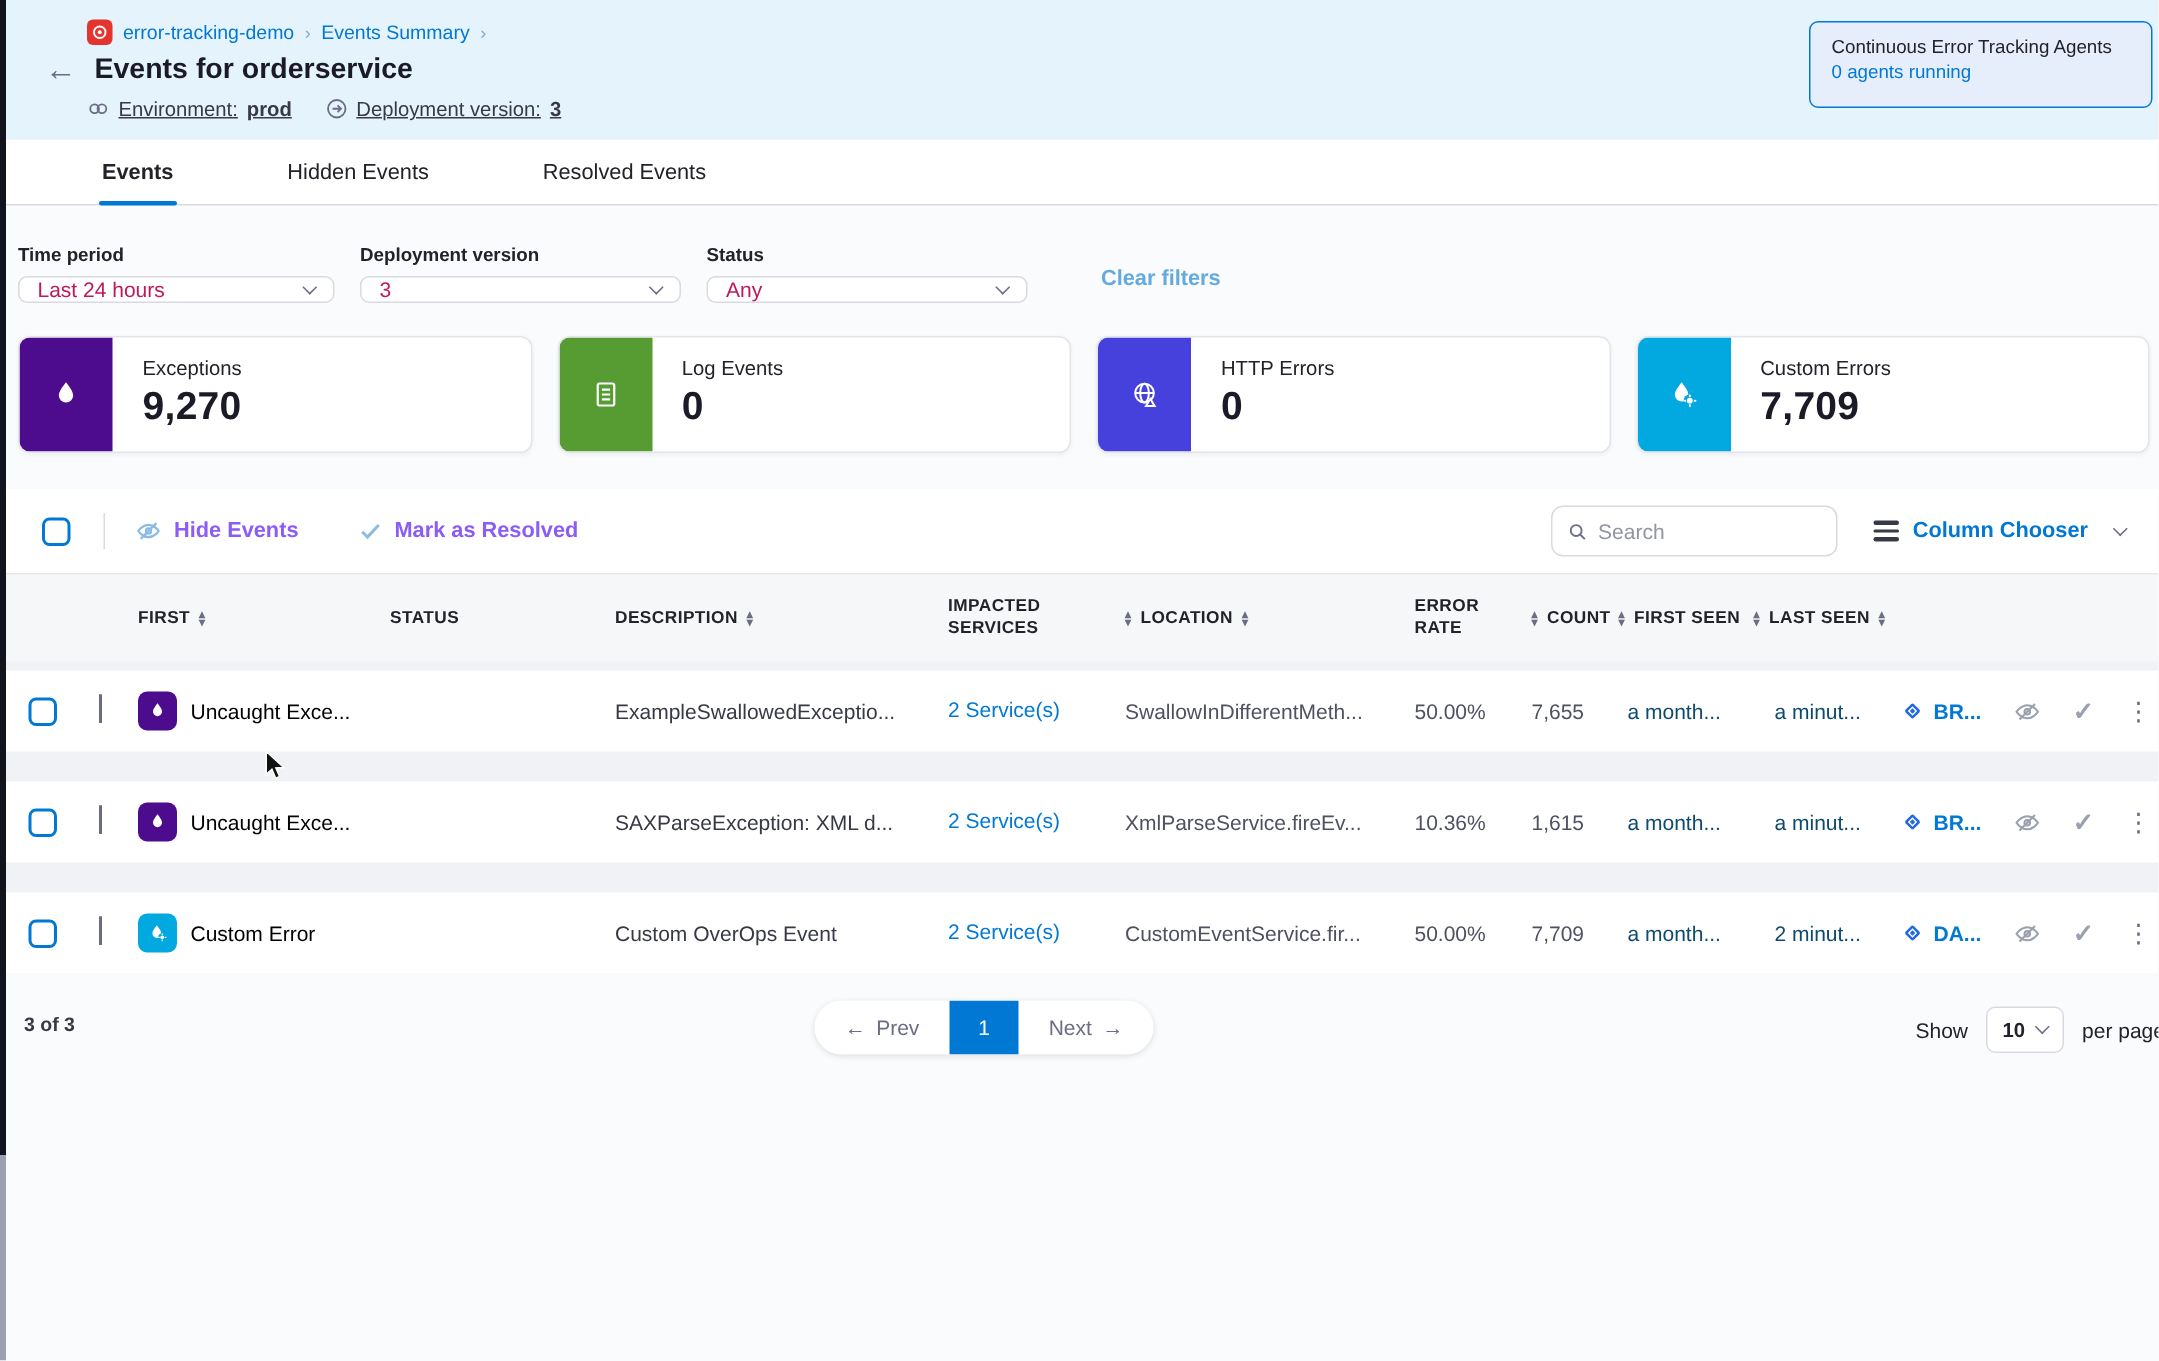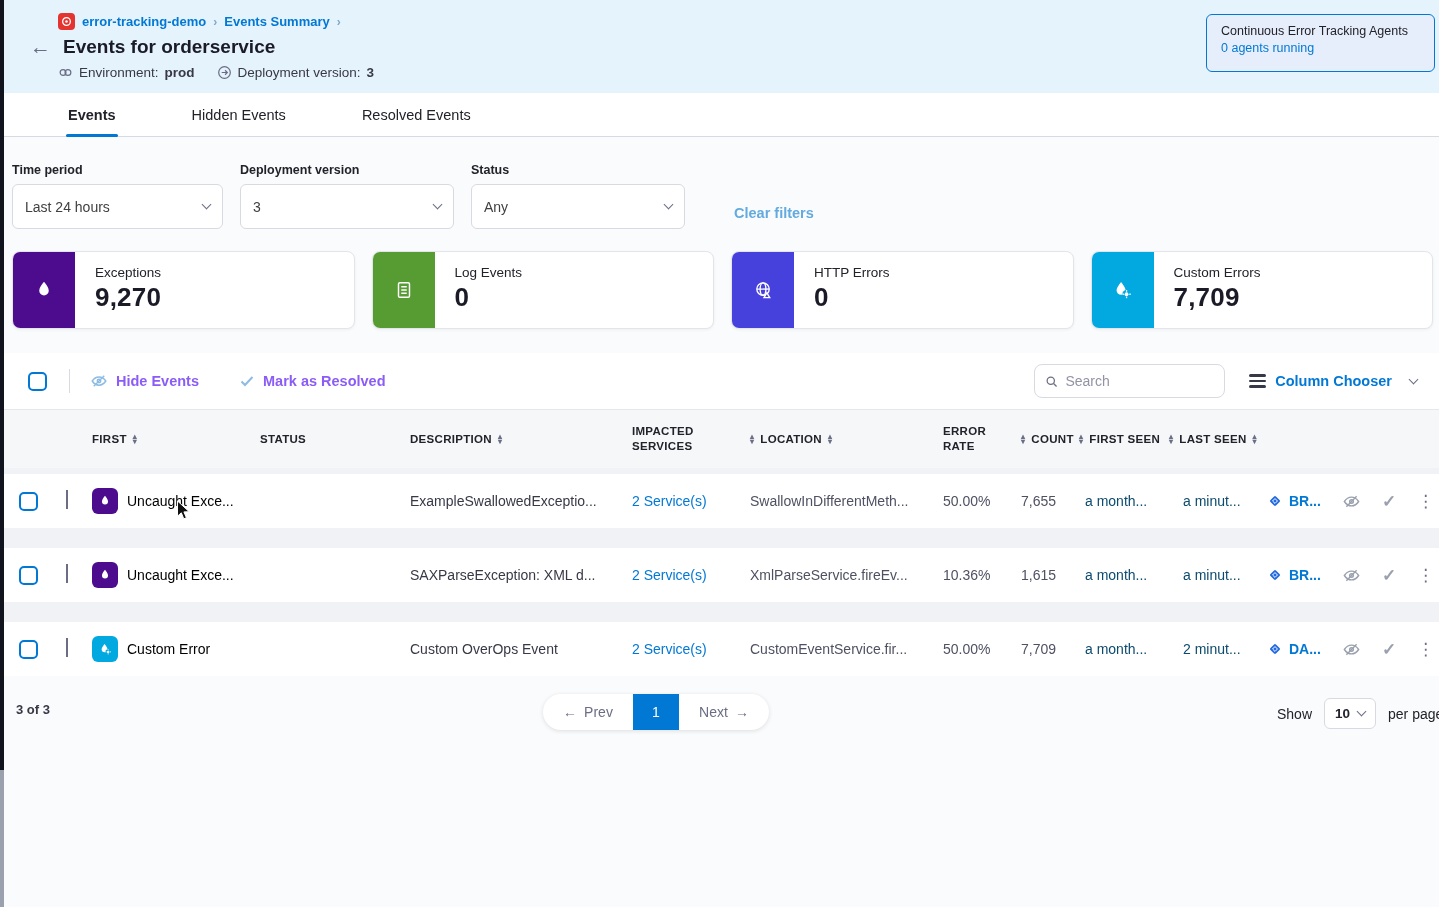--- a/index.html
+++ b/index.html
@@ -5,45 +5,45 @@
   * { margin:0; padding:0; box-sizing:border-box; }
   html,body { width:1439px; height:907px; overflow:hidden; }
   body { font-family:"Liberation Sans", sans-serif; background:#fafbfc; color:#22222a; position:relative; }
 
   
   .leftstrip { position:absolute; left:0; top:0; width:4px; height:770px; background:#11141d; z-index:50; }
   .leftstrip-b { position:absolute; left:0; top:770px; width:4px; height:137px; background:#9aa0ad; z-index:50; }
 
   
   .topband { background:#e5f3fc; height:93px; position:relative; padding:13px 0 0 30px; }
-  .crumbs { display:flex; align-items:center; gap:7px; margin-left:28px; font-size:13px;font-weight:bold; }
+  .crumbs { display:flex; align-items:center; gap:7px; margin-left:28px; font-size:13px; }
   .crumb-appicon { width:17px; height:17px; border-radius:4px; background:#e3342f; display:flex; align-items:center; justify-content:center; }
   .crumb-link { color:#0278d5; cursor:pointer; }
   .crumb-sep { color:#7fa8cc; font-size:12px; }
   .title-row { display:flex; align-items:center; gap:12px; margin-top:6px; }
   .back-arrow { color:#6b6d85; font-size:21px; line-height:18px; cursor:pointer; }
   .page-title { font-size:19px; font-weight:700; color:#1b1b28; }
   .meta-row { display:flex; align-items:center; gap:22px; margin-left:28px; margin-top:7px; font-size:13.5px; color:#383946; }
-  .meta-item { display:flex; align-items:center; gap:6px; }
+  .meta-item { display:flex; align-items:center; gap:6px;text-decoration:underline; }
   .meta-item b { font-weight:700; }
   .agents-box { position:absolute; right:4px; top:14px; width:229px; height:58px; background:#e7eefb; border:1px solid #0278d5; border-radius:6px; padding:9px 14px; }
   .agents-title { font-size:12.5px; color:#22222a; }
   .agents-link { font-size:12.5px; color:#0278d5; margin-top:3px; cursor:pointer; }
 
   
   .tabbar { background:#fff; height:44px; display:flex; align-items:stretch; padding-left:18px; border-bottom:1px solid #d9dae1; gap:24px; }
   .tab { display:flex; align-items:center; font-size:14.5px; color:#22222a; cursor:pointer; position:relative; padding:0 2px;margin-left:48px; }
   .tab.active { font-weight:700; }
   .tab.active::after { content:""; position:absolute; left:0; right:0; bottom:-1px; height:3px; background:#0278d5; border-radius:2px; }
 
   
   .filters { display:flex; align-items:flex-end; gap:17px; padding:26px 0 0 12px; }
   .filter-group { display:flex; flex-direction:column; gap:7px; }
   .filter-label { font-size:12.5px; font-weight:700; color:#22222a; }
-  .select { background:#fff; border:1px solid #d9dae1; border-radius:6px; height:45px; display:flex; align-items:center; justify-content:space-between; padding:0 12px; font-size:14px; color:#404040; cursor:pointer; }
+  .select { background:#fff; border:1px solid #d9dae1; border-radius:6px; height:18px; display:flex; align-items:center; justify-content:space-between; padding:0 12px; font-size:14px; color:#be185d; cursor:pointer; }
   .sel-time { width:211px; } .sel-deploy { width:214px; } .sel-status { width:214px; }
   .chev { width:7px; height:7px; border-right:1.6px solid #6b6d85; border-bottom:1.6px solid #6b6d85; transform:rotate(45deg); margin-top:-4px; }
   .clear-filters { font-size:14.5px; font-weight:700; color:#63aadf; margin:0 0 8px 32px; cursor:pointer; }
 
   
   .cards { display:flex; gap:17px; padding:22px 6px 0 12px; }
   .card { flex:1; height:78px; background:#fff; border:1px solid #e4e5ea; border-radius:8px; display:flex; overflow:hidden; cursor:pointer; box-shadow:0 1px 3px rgba(40,41,61,.06); }
   .card.selected { background:#ddf0fc; border:1px solid #0278d5; box-shadow:0 0 0 1px #0278d5 inset; }
   .card-iconbox { width:62px; display:flex; align-items:center; justify-content:center; flex:none; }
   .card-body { padding:13px 0 0 20px; }

